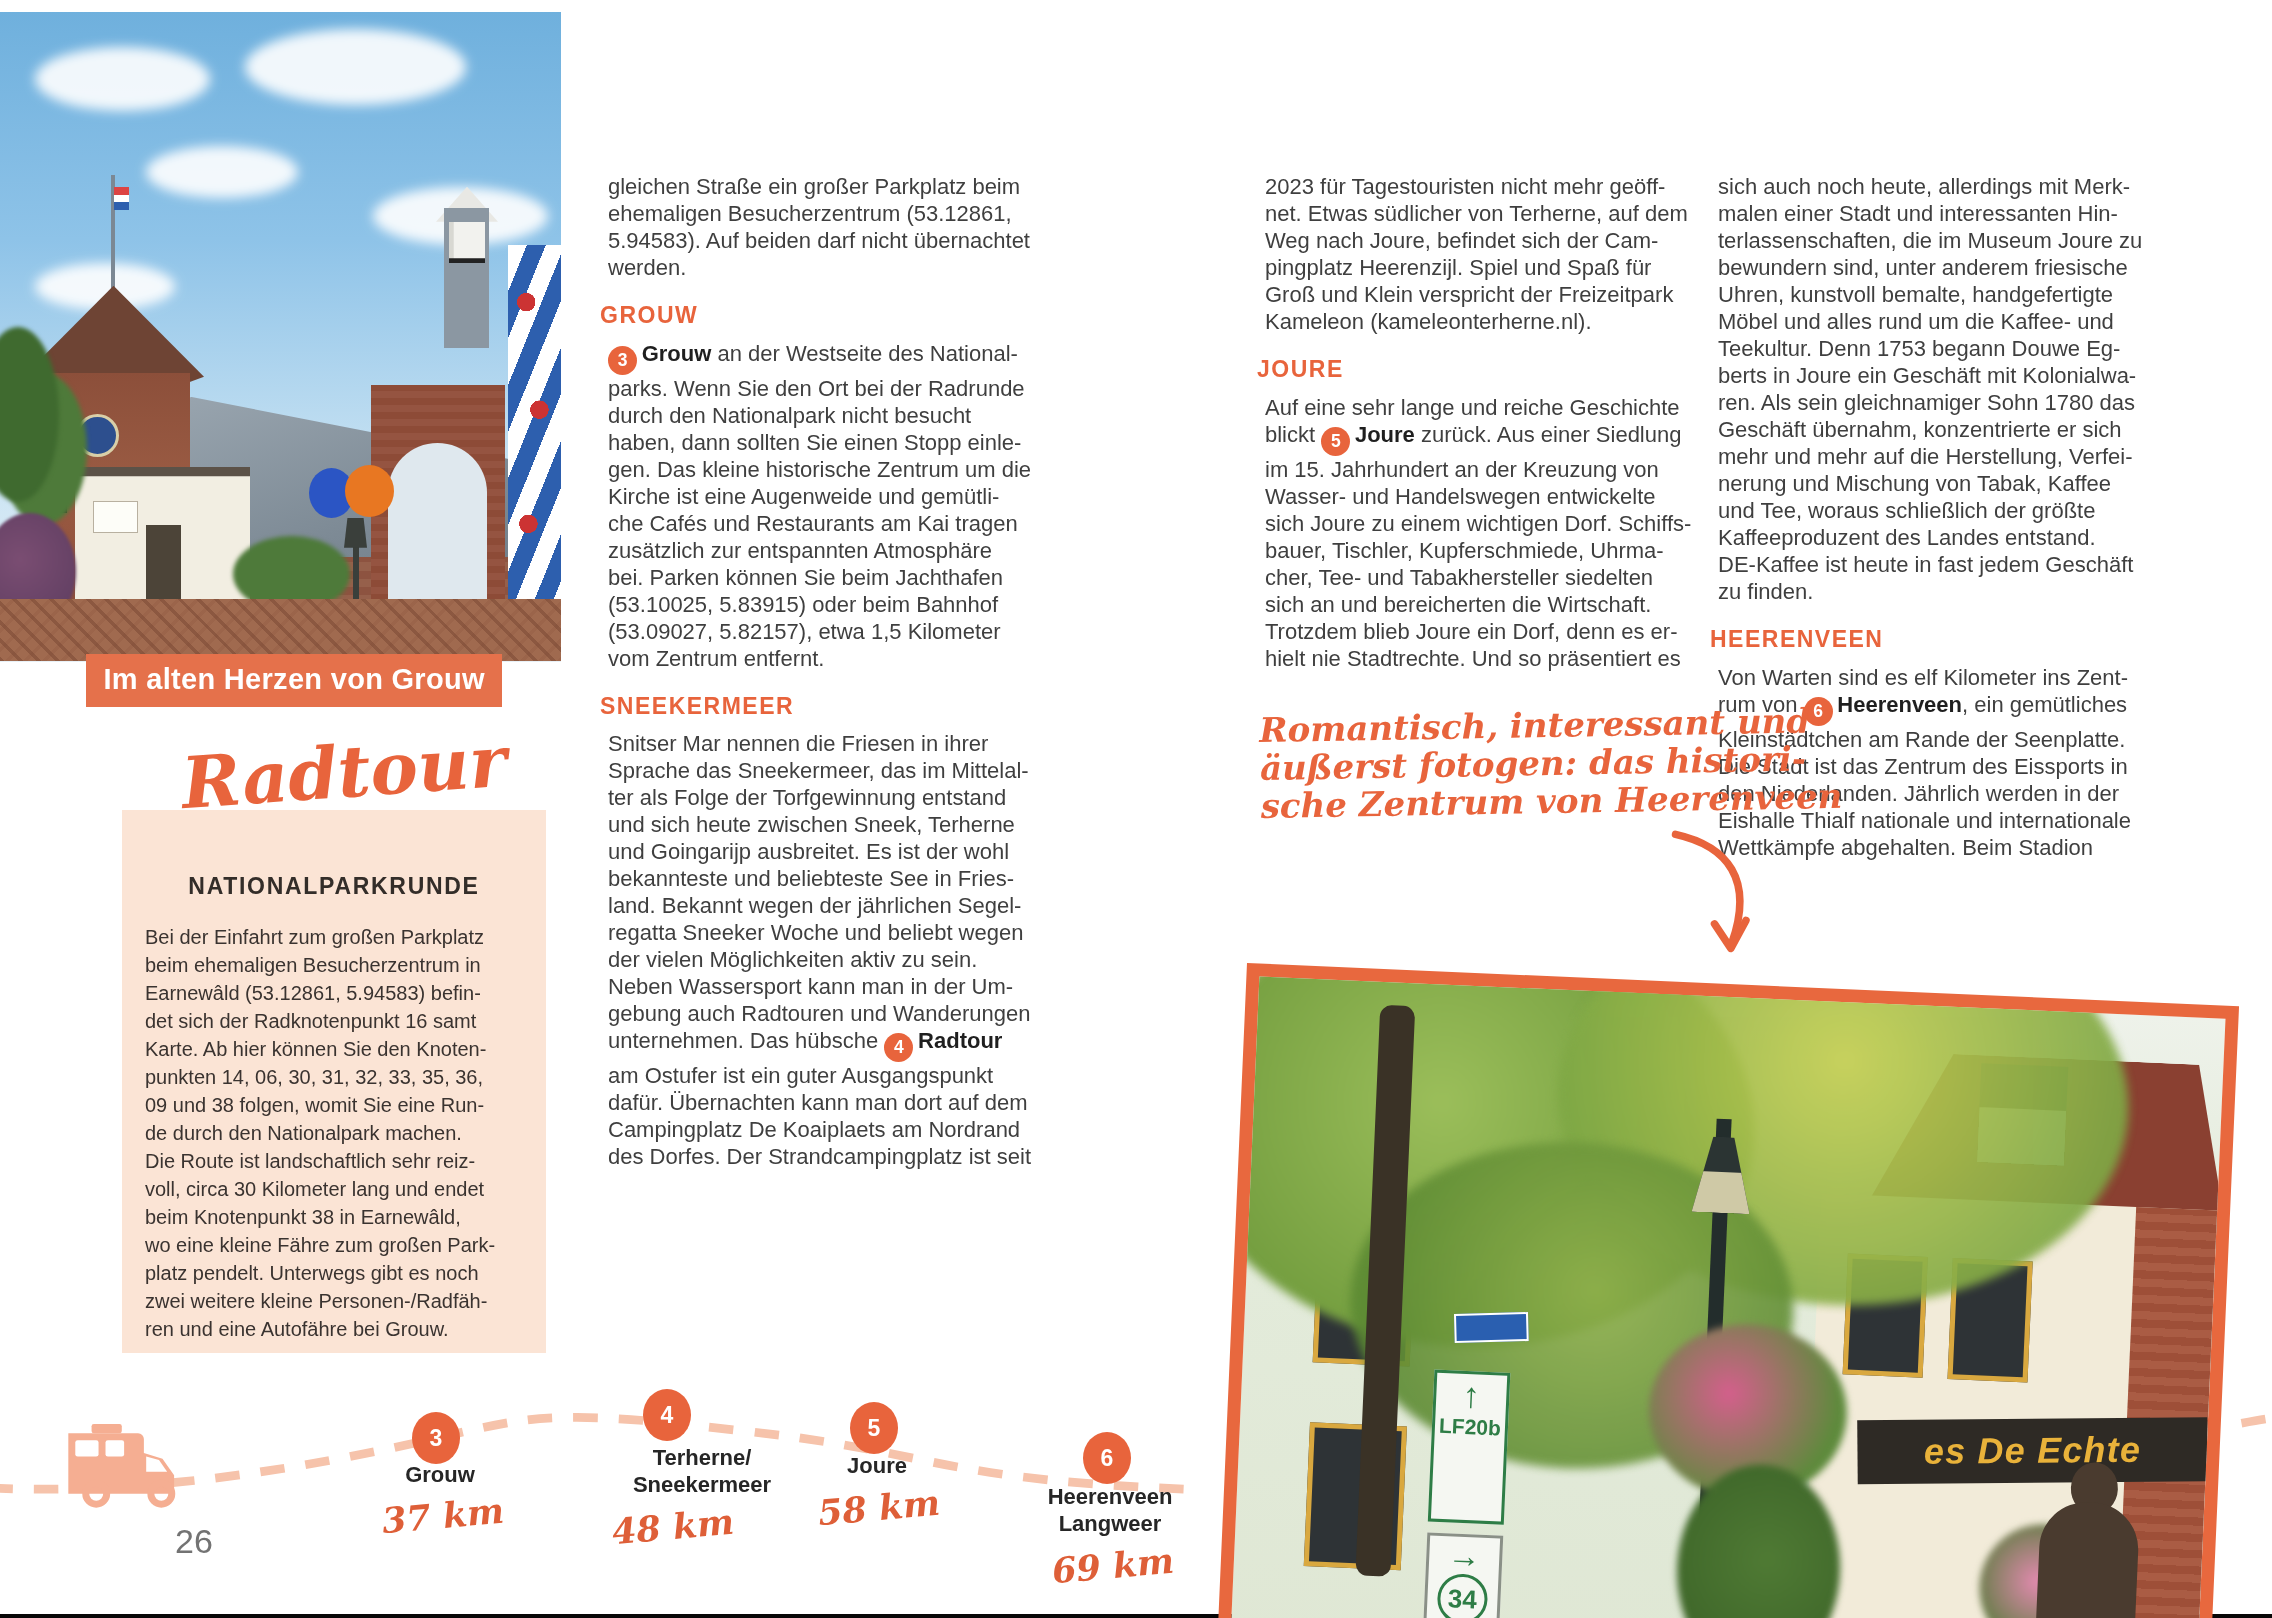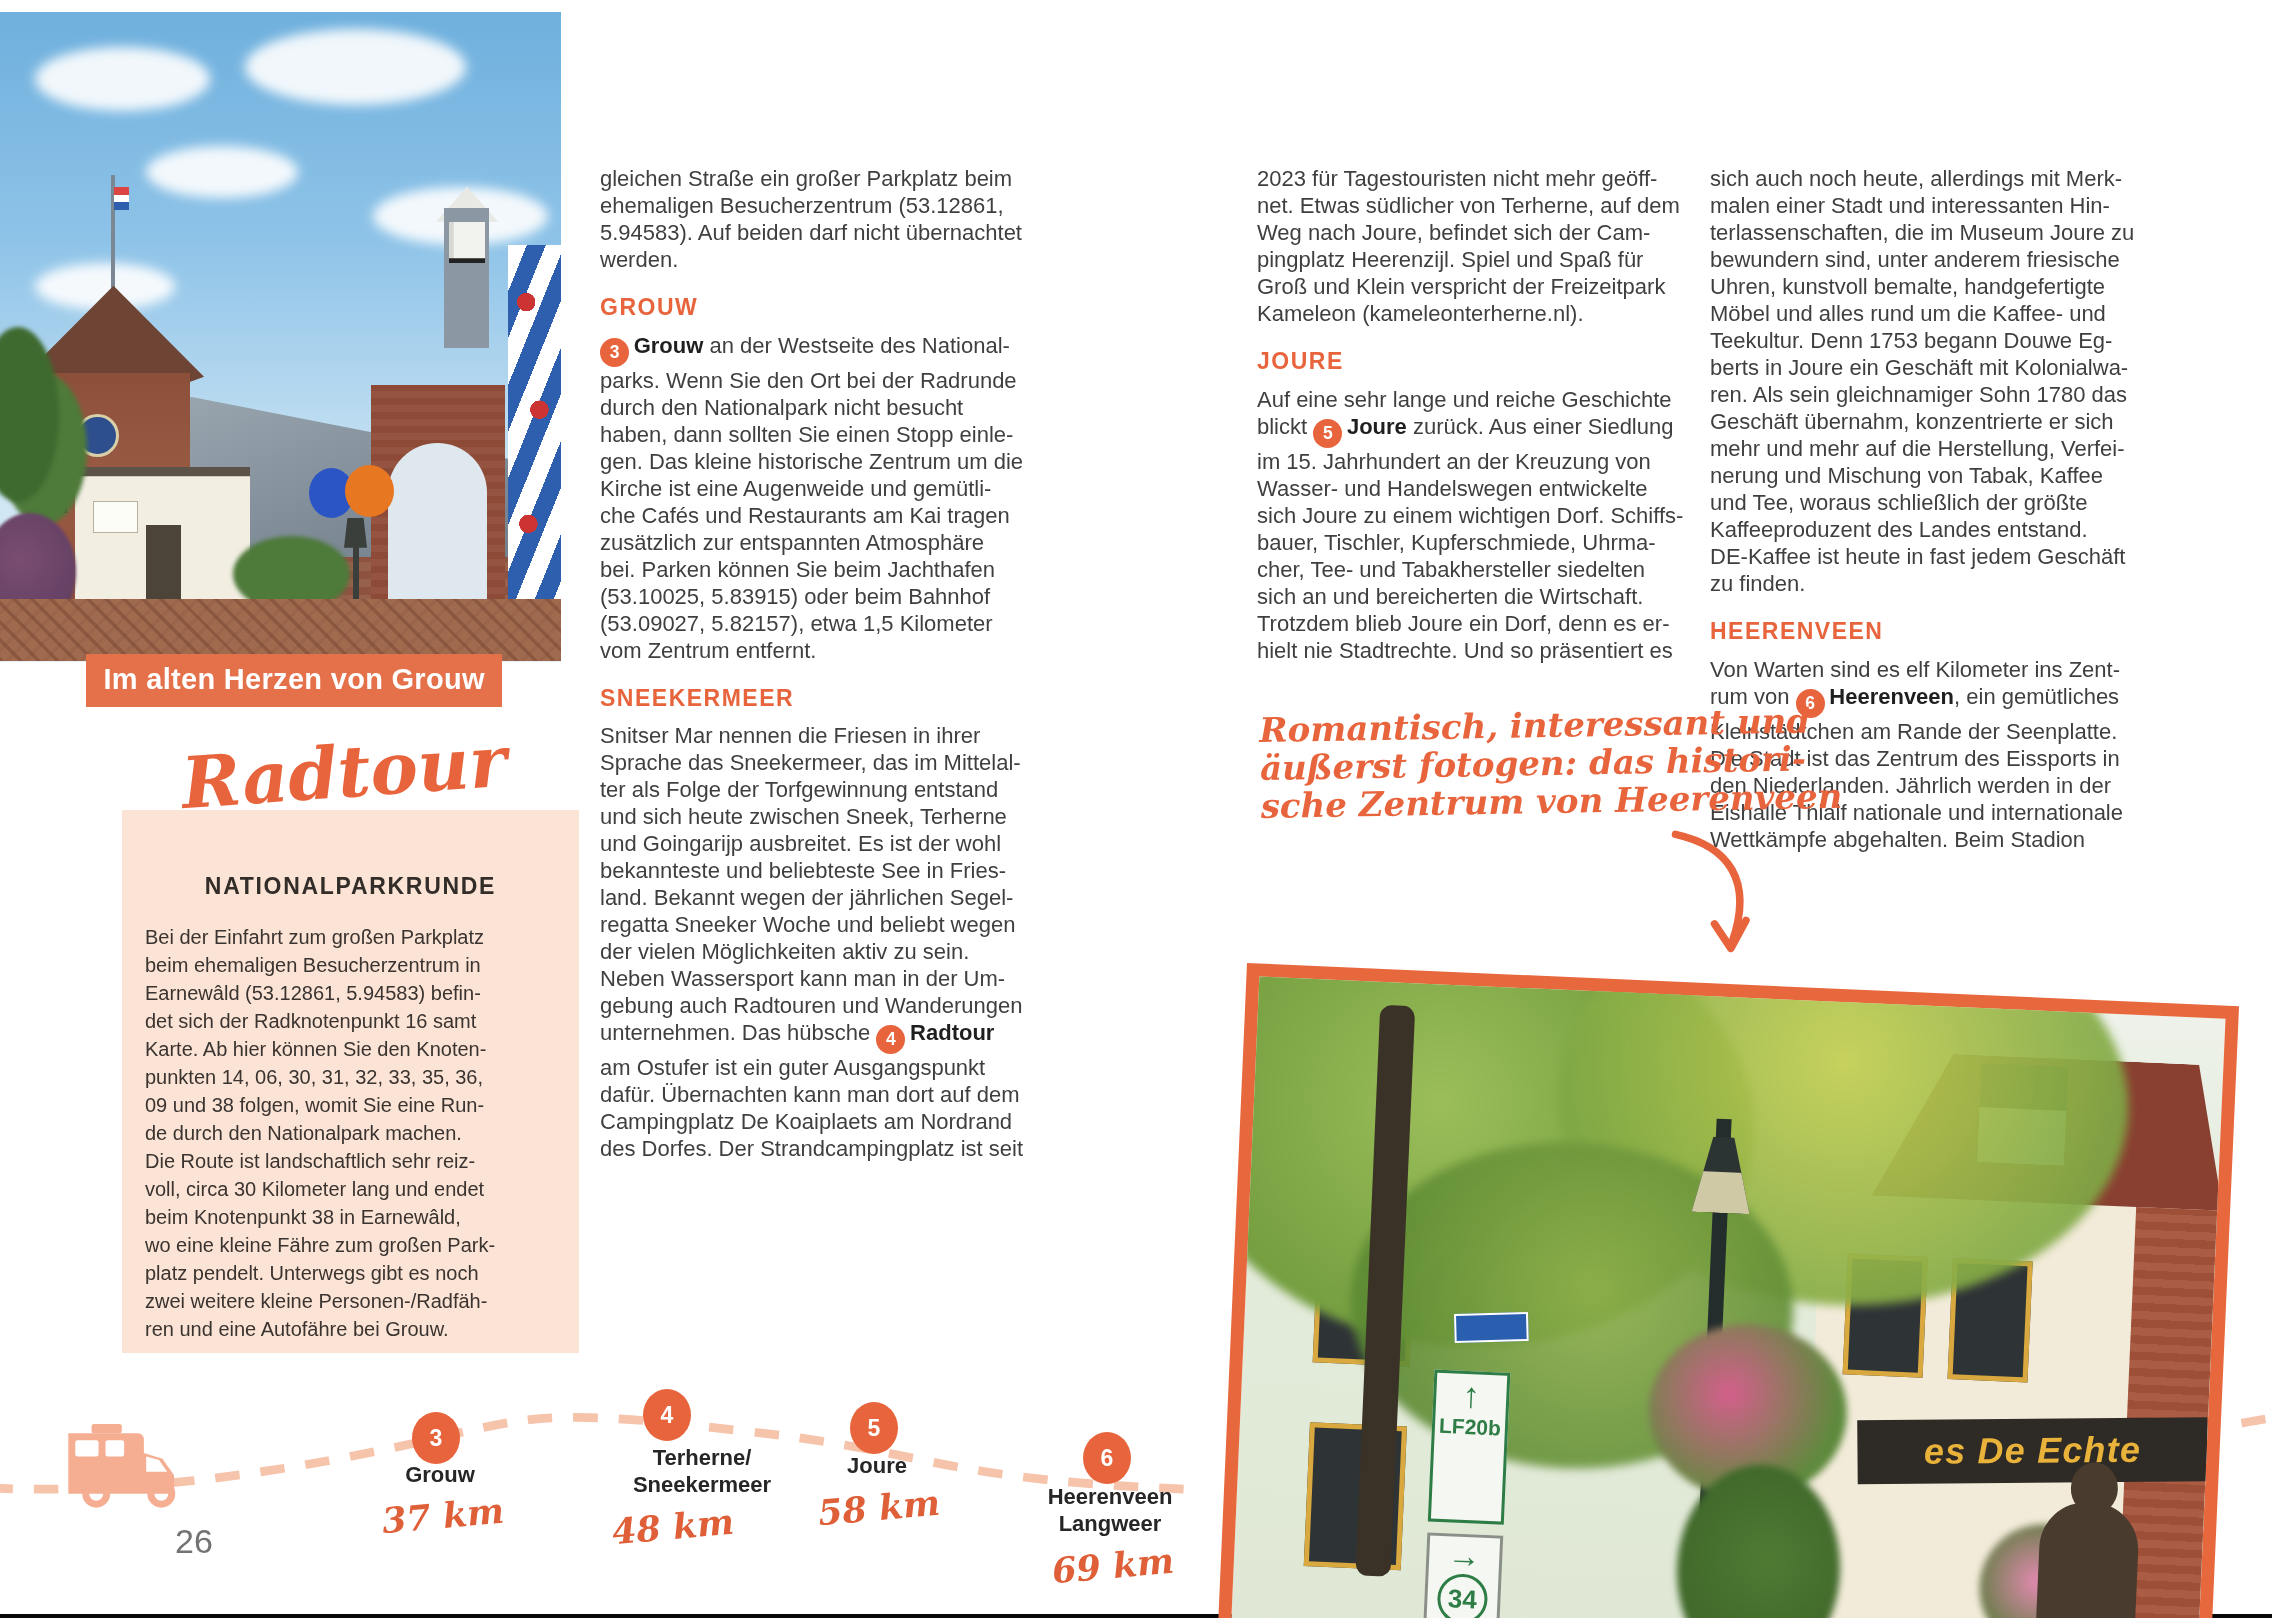--- a/index.html
+++ b/index.html
@@ -1,20 +1,20 @@
 <!DOCTYPE html>
 <html style="font-size:9.3px"><head>
 <meta charset="utf-8">
 <style>
   html,body{margin:0;padding:0;background:#ffffff;}
   .page{position:relative;width:2273px;height:1619px;background:#ffffff;overflow:hidden;
         font-family:"Liberation Sans",sans-serif;color:#3f3f3f;}
 
   
-  .para{position:static;white-space:pre;font-size:22px;line-height:27px;color:#3f3f3f;margin:0;}
+  .para{position:static;white-space:pre;font-size:22px;line-height:27px;color:#3f3f3f;margin:8px;}
   .para b{color:#1f1f1f;}
   .sec-head{font-size:23px;font-weight:bold;color:#e8643c;letter-spacing:1.5px;margin:21px 0 10.5px 0;}
   .col{position:absolute;top:165px;width:524px;}
   .mark{display:inline-block;width:29px;height:29px;border-radius:50%;background:#e8643c;color:#fff;
         font-weight:bold;font-size:17.5px;line-height:29px;text-align:center;vertical-align:-5.2px;
         letter-spacing:0;margin:0 4.7px 0 0;}
 
   
   .photo-church{position:absolute;left:0;top:11.7px;width:561px;height:650px;overflow:hidden;
                 background:linear-gradient(180deg,#6fb0dd 0%,#8ec3e8 35%,#cfe6f4 75%,#e8f1f7 100%);}
@@ -65,21 +65,21 @@
   .pavement{position:absolute;left:0;top:587px;width:561px;height:62px;background:#a06a4f;
             background-image:repeating-linear-gradient(45deg,rgba(120,70,50,.5) 0 3.5px,transparent 3.5px 13px),
                              repeating-linear-gradient(-45deg,rgba(150,95,70,.5) 0 3.5px,transparent 3.5px 13px);}
   .caption-band{position:absolute;left:86px;top:654px;background:#e5714b;color:#ffffff;
                 font-size:29px;font-weight:bold;padding:9.3px 17.5px 10.5px 17.5px;letter-spacing:0.3px;}
 
   
   .radtour-script{position:absolute;left:175px;top:730px;width:338px;text-align:center;
      font-family:"DejaVu Serif",serif;font-style:italic;font-weight:bold;font-size:71px;color:#e8643c;
      transform:rotate(-4deg);z-index:3;}
-  .infobox{position:absolute;left:122px;top:810px;width:457px;height:543px;background:#fbe4d5;z-index:2;}
+  .infobox{position:absolute;left:122px;top:810px;width:424px;height:543px;background:#fbe4d5;z-index:2;}
   .infobox-head{margin:63px 0 0 0;text-align:center;font-size:23px;font-weight:bold;color:#332d29;
                 letter-spacing:1.7px;}
   .infobox-body{margin:23px 0 0 23px;white-space:pre;font-size:20px;line-height:28px;color:#3a3330;}
 
   
   .script-caption{position:absolute;left:1260px;top:706px;font-family:"DejaVu Serif",serif;
      font-style:italic;font-weight:bold;font-size:34px;line-height:38px;color:#e8643c;white-space:pre;
      transform:rotate(-1deg);}
   .arrow-svg{position:absolute;left:1661px;top:826px;z-index:4;}
 

